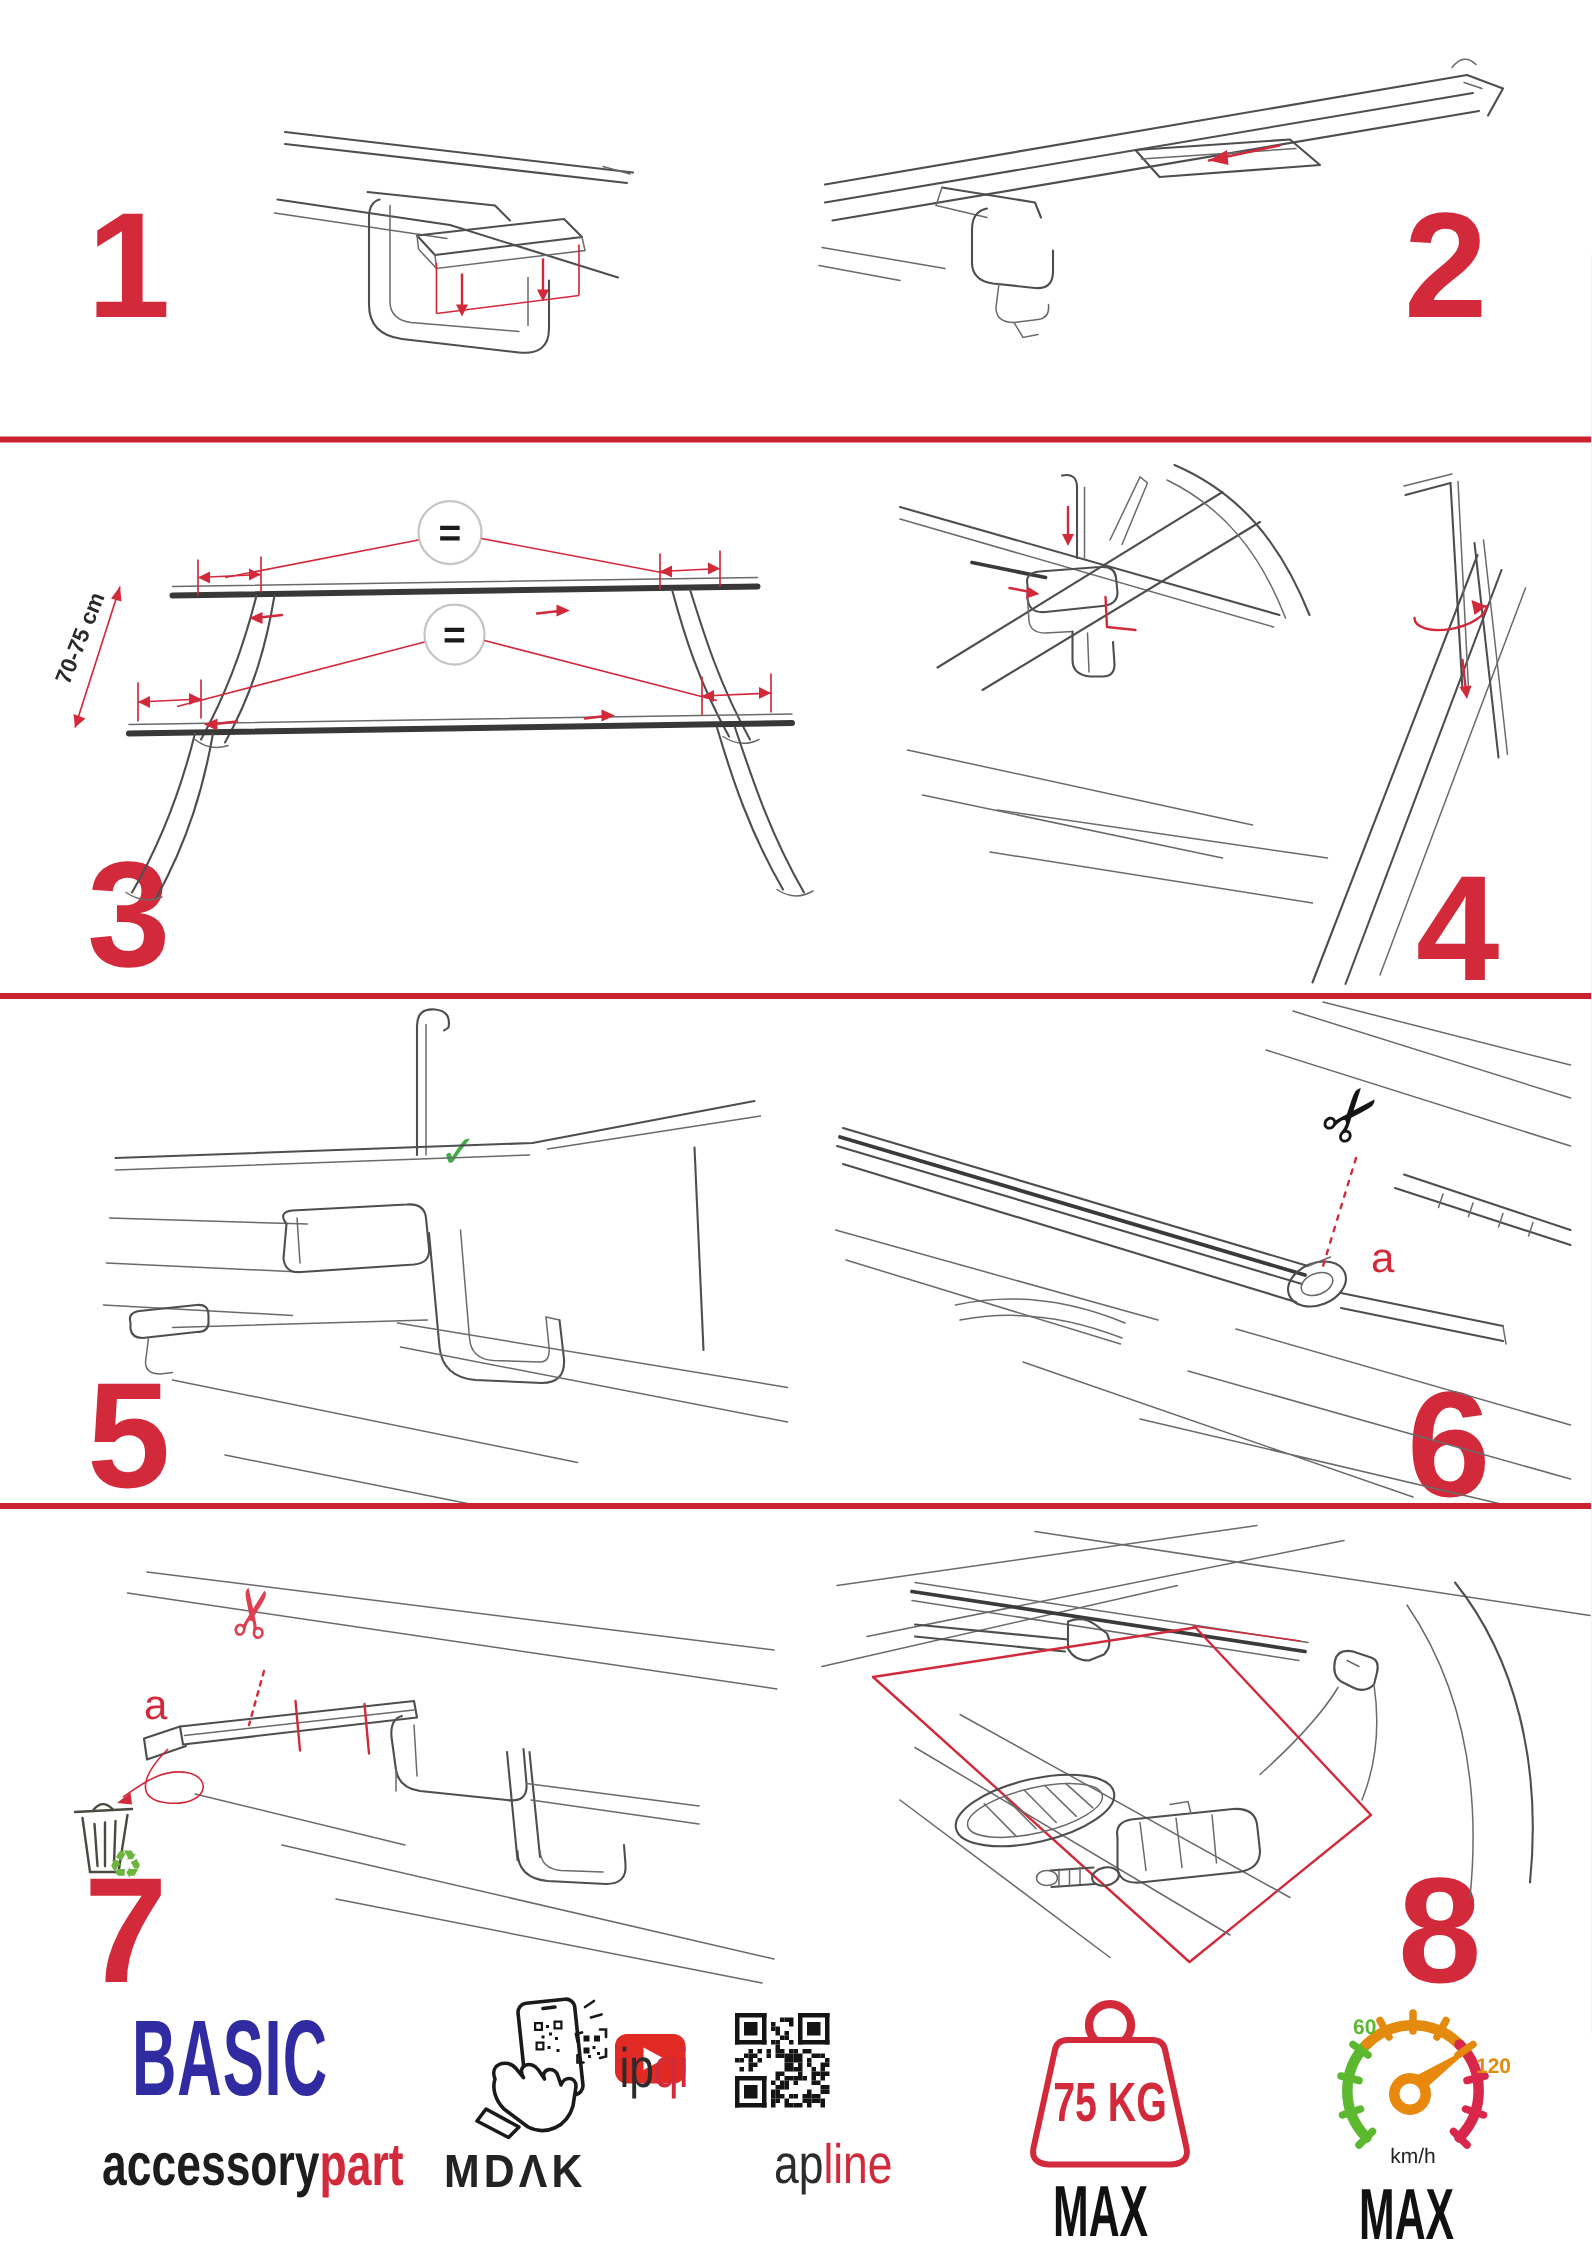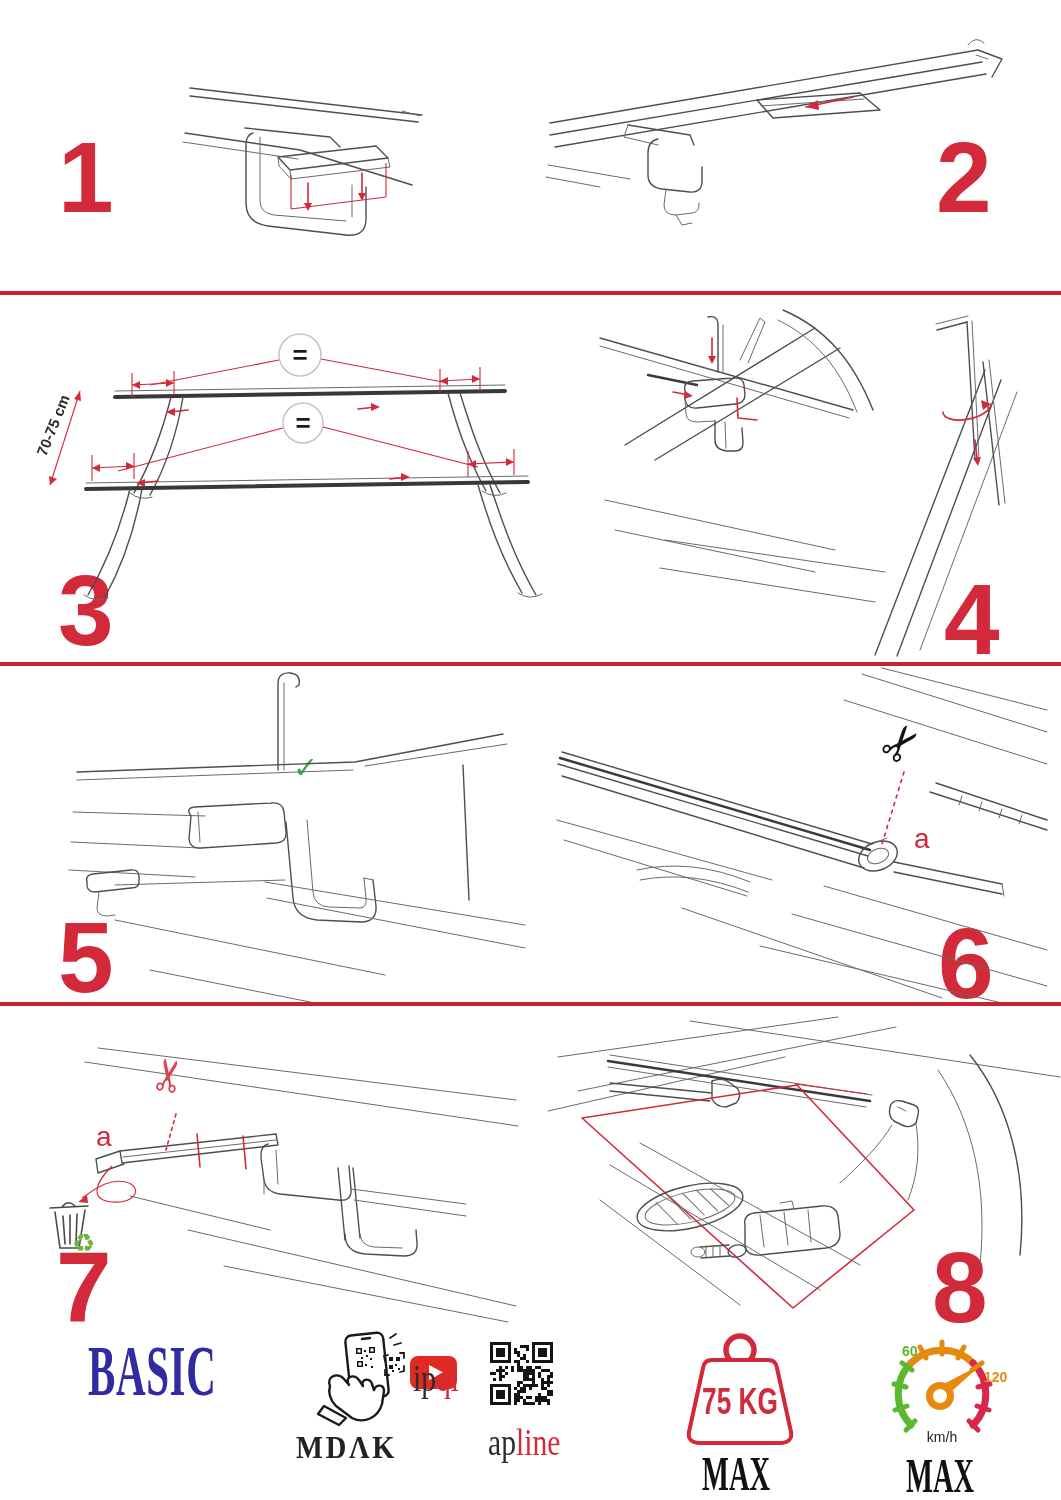--- a/index.html
+++ b/index.html
@@ -14,21 +14,21 @@
   .dk2{stroke:#3a3a3a;stroke-width:2.5;fill:none;stroke-linecap:round;}
   .rd{stroke:#d2293b;stroke-width:1.6;fill:none;stroke-linecap:round;stroke-linejoin:round;}
   .rdth{stroke:#d2293b;stroke-width:1.1;fill:none;}
   .rf{fill:#d2293b;stroke:none;}
   .glyph{font-family:"DejaVu Sans",sans-serif;}
   .albl{fill:#d2293b;font-size:28px;font-family:"Liberation Sans",sans-serif;}
   .dimtxt{fill:#2a2a2a;font-size:15px;font-weight:700;font-family:"Liberation Sans",sans-serif;}
   .eqtxt{fill:#1a1a1a;font-size:26px;font-weight:700;font-family:"Liberation Sans",sans-serif;text-anchor:middle;}
   .eqc{stroke:#c9c3c3;stroke-width:1.5;fill:#fff;}
   
-  .ftxt{position:absolute;white-space:nowrap;font-family:Liberation Serif, serif;}
+  .ftxt{position:absolute;white-space:nowrap;}
   .ftxt>span{display:inline-block;transform-origin:left top;}
   .brand-in{font-size:64px;font-weight:700;line-height:1;color:#302ba0;letter-spacing:1px;transform:scale(0.64,1.12);}
   .accpart-in{font-size:38px;font-weight:700;line-height:1;color:#1d1d1d;transform:scale(0.78,1.05);}
   .accpart-in .red{color:#d2293b;}
   .mdak-in{font-size:31px;font-weight:700;line-height:1;color:#232323;letter-spacing:3px;transform:scale(0.92,1);}
   .small-logo-in{font-size:37px;font-weight:400;line-height:1;color:#2c2c2c;transform:scale(0.8,1);}
   .small-logo-in .red{color:#d2293b;}
   .maxtxt-in{font-size:46px;font-weight:700;line-height:1;color:#111;transform:scale(0.62,1.05);}
   .wkg{fill:#d2293b;font-size:32px;font-weight:700;font-family:"Liberation Sans",sans-serif;text-anchor:middle;}
   .kmh{fill:#222;font-size:14px;font-family:"Liberation Sans",sans-serif;text-anchor:middle;}
@@ -300,20 +300,23 @@
     <path class="sk" d="M205,210 Q203,200 214,198 L282,191 Q296,190 298,201 L300,219 Q300,231 286,233 L220,240 Q206,241 205,230 Z"></path>
     <path class="sk2" d="M220,200 L224,232 M244,197 L248,230 M268,195 L271,227 M240,188 L252,186 L254,194"></path>
     <ellipse class="sk" cx="197" cy="236" rx="9" ry="6" transform="rotate(-10 197 236)"></ellipse>
     <path class="sk" d="M160,232 L189,230 M161,243 L190,241"></path>
     <ellipse class="sk2" cx="158" cy="237" rx="7" ry="5"></ellipse>
     <path class="sk2" d="M166,231 L166,242 M173,231 L173,242 M180,230 L180,241"></path>
   </svg>
 
   <div class="ftxt" style="left:88px;top:1336px;">
     <span class="brand-in">BASIC</span>
+  </div>
+  <div class="ftxt" style="left:68px;top:1424px;">
+    <span class="accpart-in"><span>accessory</span><span class="red">part</span></span>
   </div>
 
   <svg class="ill" style="left:318px;top:1328px;" width="88" height="98" viewBox="0 0 88 98">
     <g stroke="#1a1a1a" stroke-width="2.4" fill="#fff" stroke-linecap="round" stroke-linejoin="round">
       <rect x="30" y="6" width="38" height="64" rx="6" transform="rotate(-6 49 38)"></rect>
       <path d="M44,11 L52,10" fill="none"></path>
     </g>
     <g fill="#141414">
       <rect x="38" y="20" width="6" height="6"></rect>
         <rect x="39.5" y="21.5" width="3" height="3" fill="#fff"></rect>
@@ -485,21 +488,21 @@
       <rect x="54" y="57" width="3" height="3"></rect>
       <rect x="57" y="57" width="3" height="3"></rect>
       <rect x="24" y="60" width="3" height="3"></rect>
       <rect x="33" y="60" width="3" height="3"></rect>
       <rect x="36" y="60" width="3" height="3"></rect>
       <rect x="39" y="60" width="3" height="3"></rect>
       <rect x="42" y="60" width="3" height="3"></rect>
       <rect x="48" y="60" width="3" height="3"></rect>
       <rect x="57" y="60" width="3" height="3"></rect>
     </svg>
-  <div class="ftxt" style="left:488px;top:1424px;">
+  <div class="ftxt" style="left:516px;top:1424px;">
     <span class="small-logo-in"><span>ap</span><span class="red">line</span></span>
   </div>
 
   <svg class="ill" style="left:665px;top:1328px;" width="150" height="122" viewBox="0 0 150 122">
     <circle cx="75" cy="22" r="14" fill="none" stroke="#d2293b" stroke-width="5.5"></circle>
     <path d="M47,32 L103,32 Q111,32 112,40 L126,104 Q128,114 116,115 L34,115 Q22,114 24,104 L38,40 Q39,32 47,32 Z" fill="#ffffff" stroke="#d2293b" stroke-width="4" stroke-linejoin="round"></path>
     <text class="wkg" transform="translate(75,86) scale(0.82,1.15)">75 KG</text>
   </svg>
   <div class="ftxt" style="left:702px;top:1450px;">
     <span class="maxtxt-in">MAX</span>

